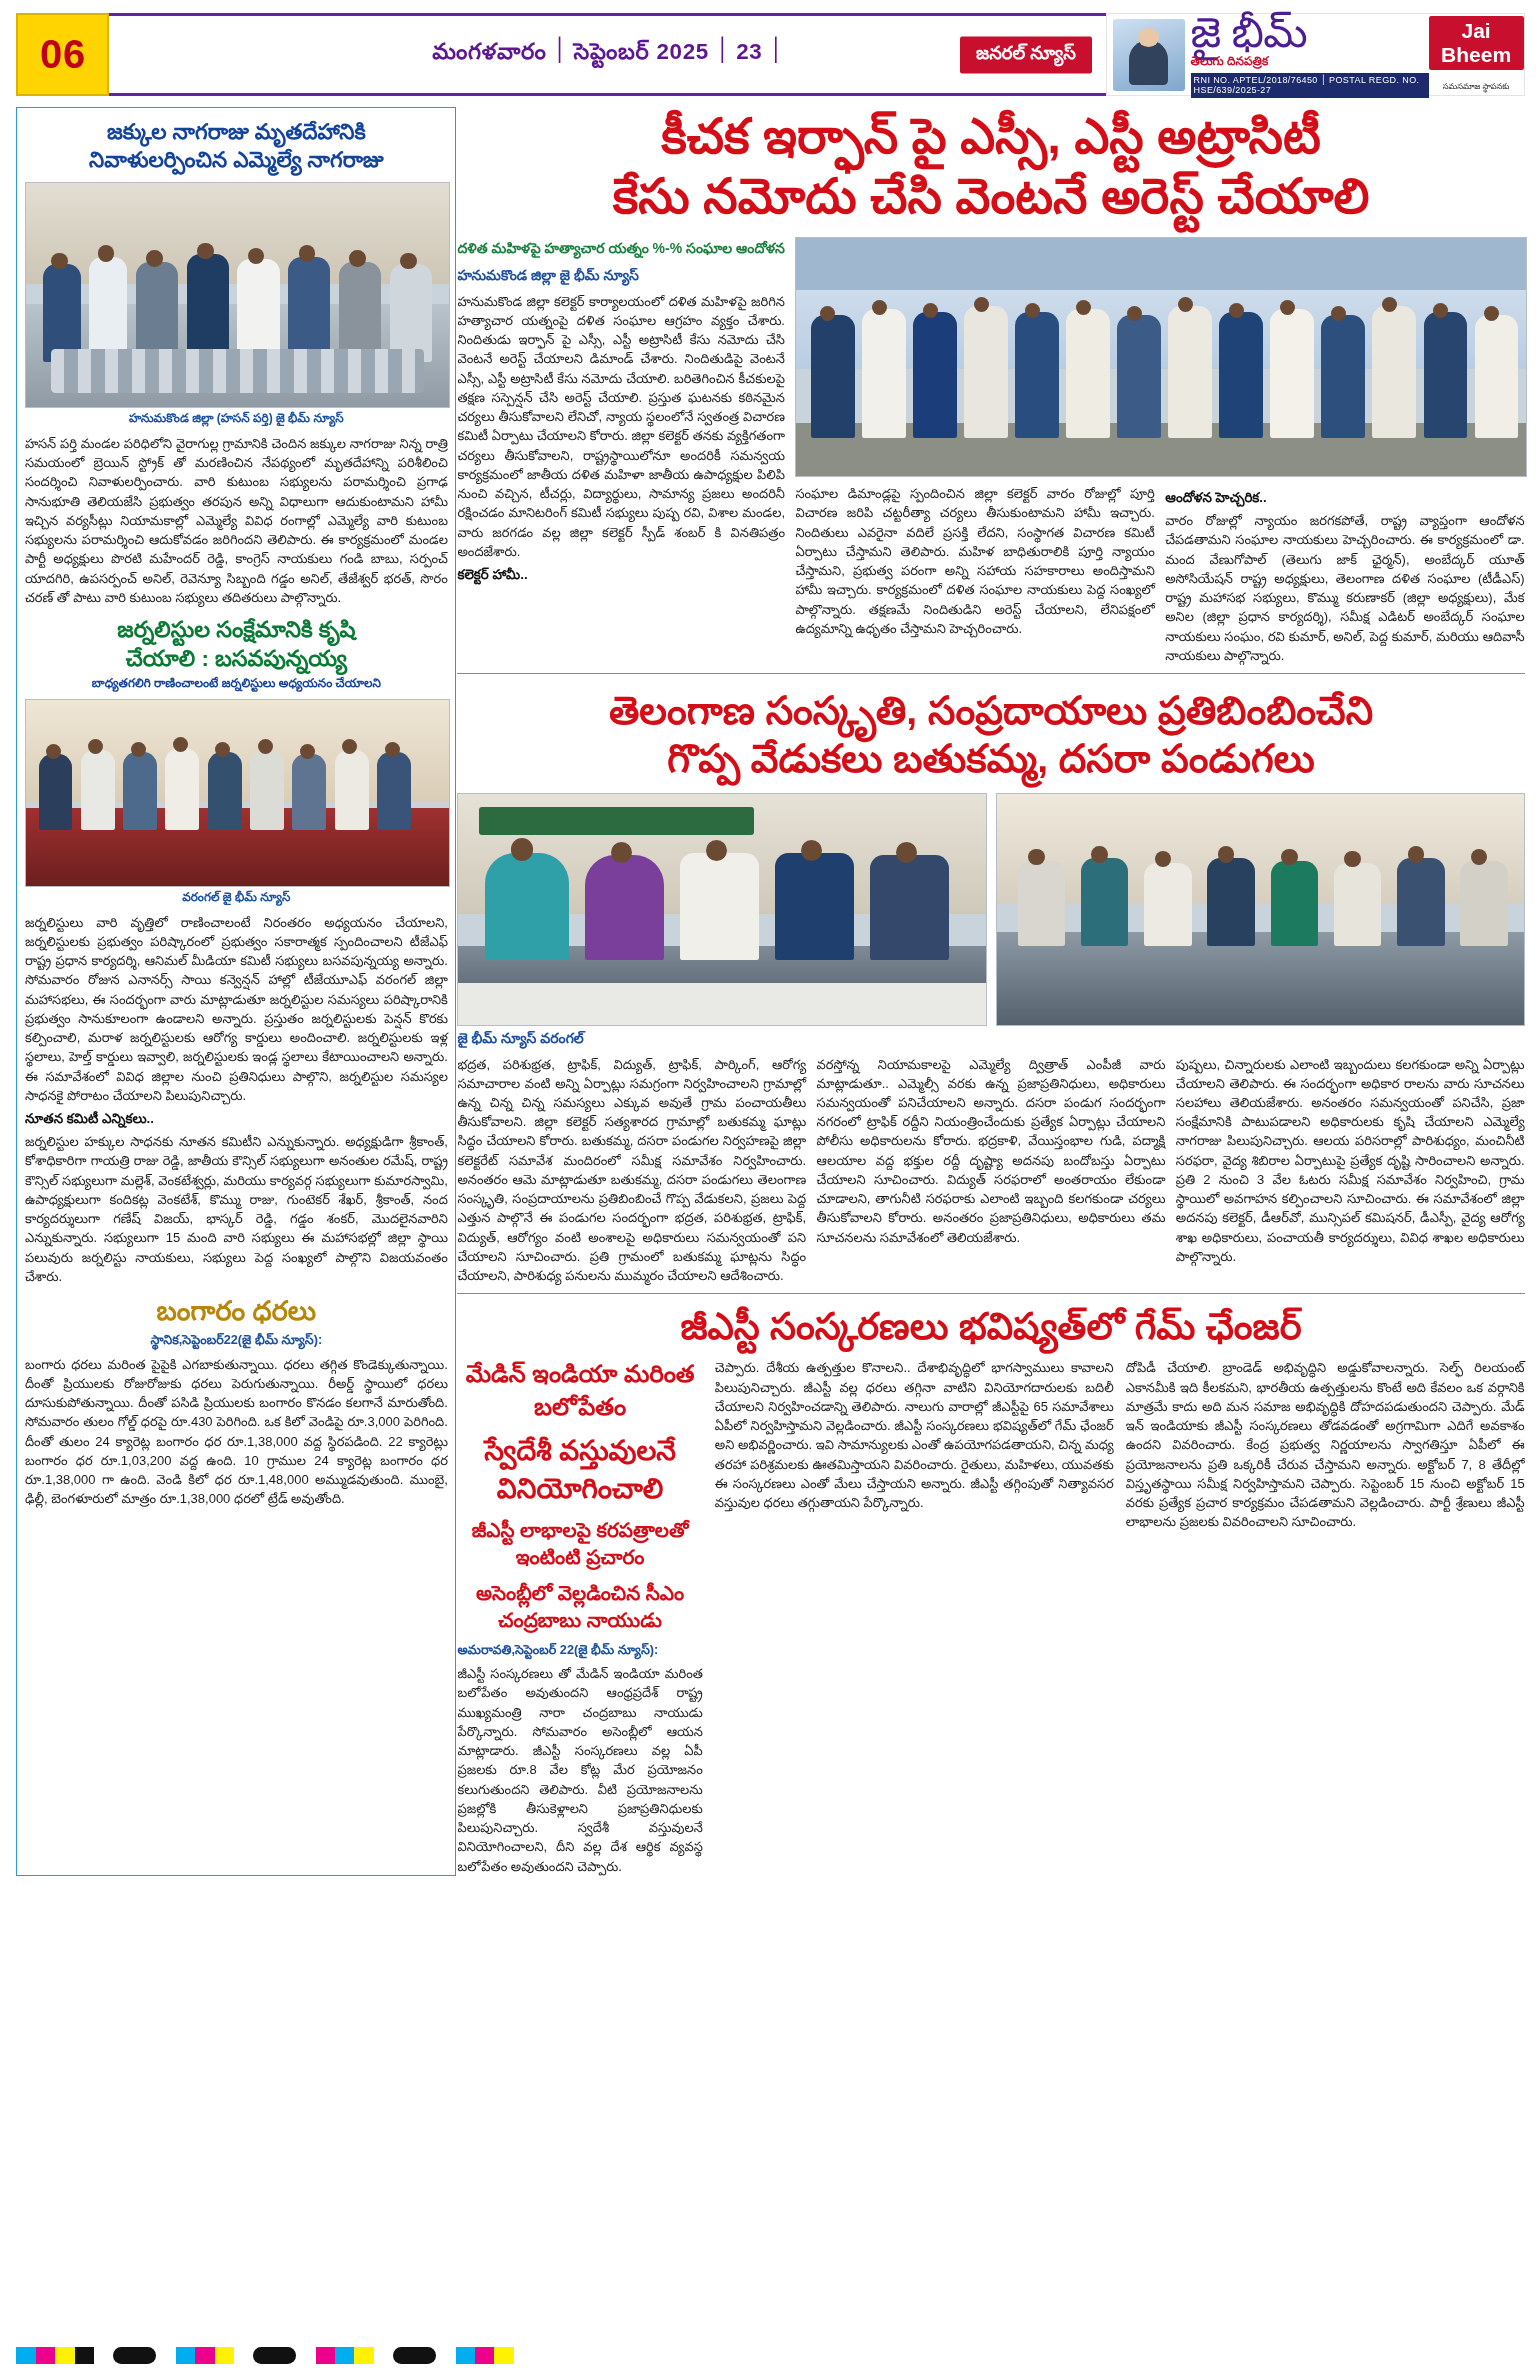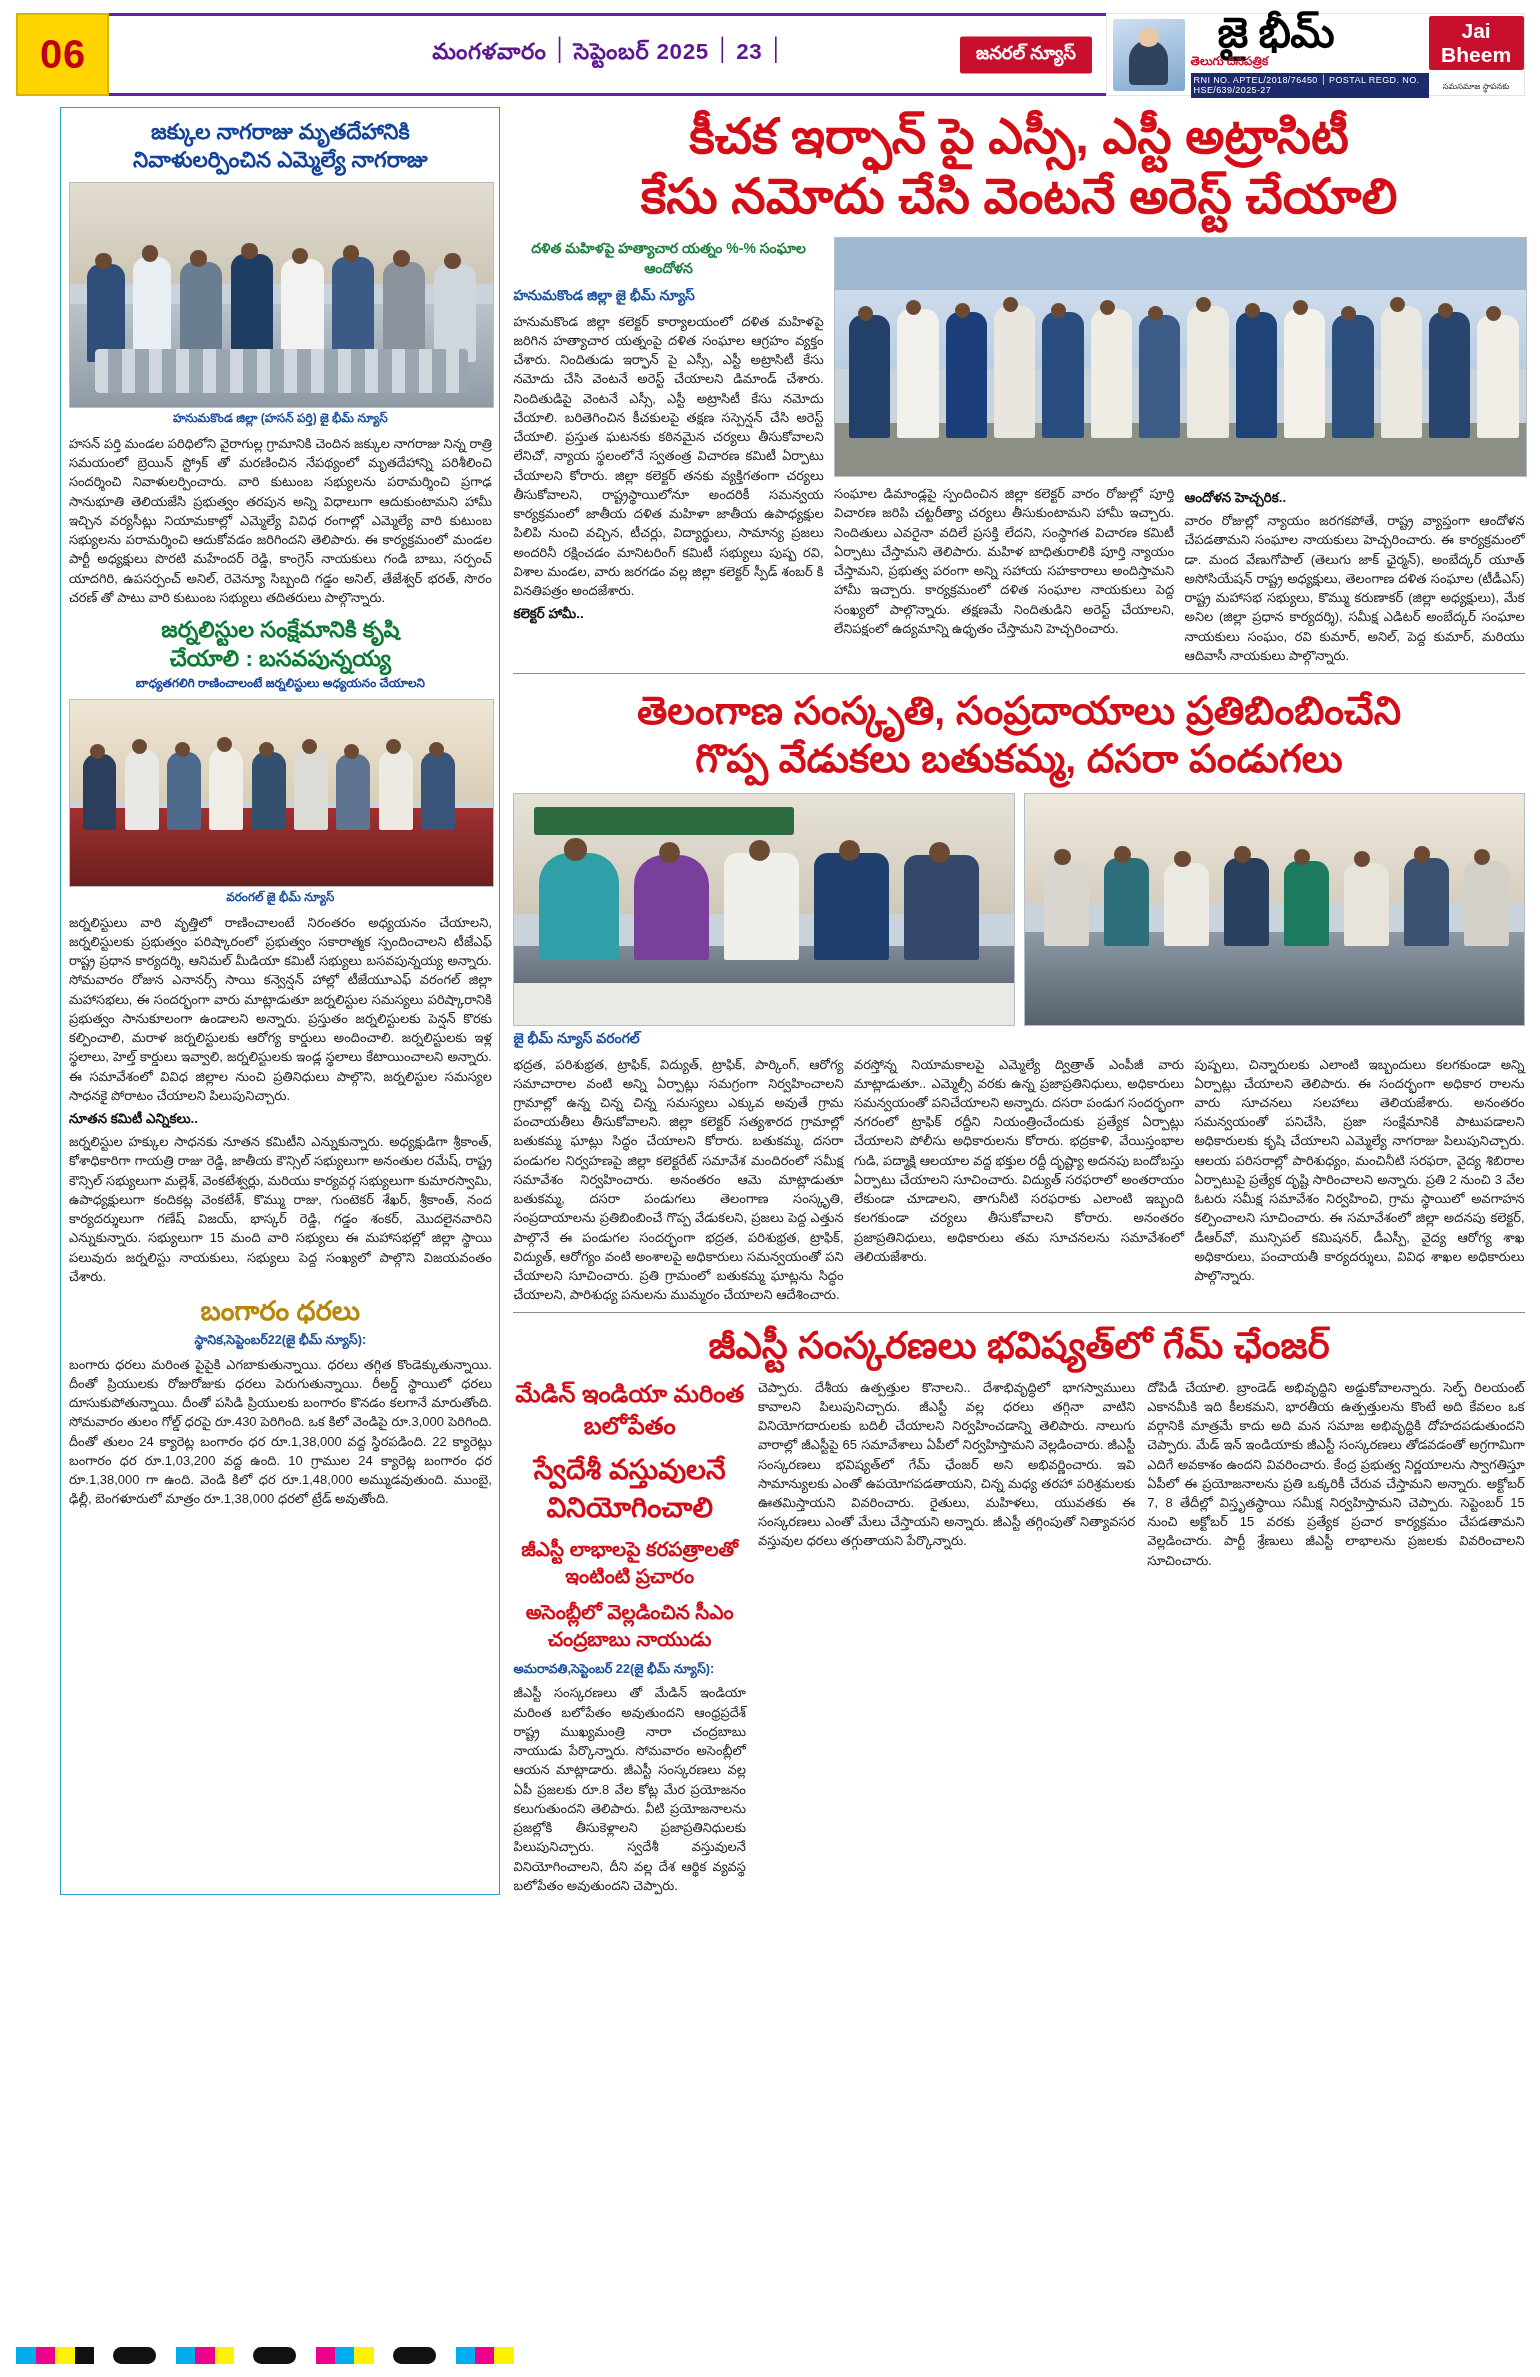--- a/index.html
+++ b/index.html
@@ -12,29 +12,29 @@
   .pageno span{font-size:40px;font-weight:bold;color:#c00018;letter-spacing:0.7px;}
   .datebar{flex:1;background:#ffffff;border-top:3px solid #6b1fa8;border-bottom:3px solid #6b1fa8;display:flex;align-items:center;justify-content:center;position:relative;}
   .datebar .dateline{font-size:22.4px;font-weight:bold;color:#5c1791;letter-spacing:0.7px;}
   .genbadge{position:absolute;right:13.4px;top:50%;transform:translateY(-50%);background:#c8102e;color:#fff;font-size:18px;font-weight:bold;padding:6px 16.4px;border-radius:2.2px;}
   .logobox{width:417px;display:flex;align-items:center;background:#fff;border:1.5px solid #e4e4e4;}
   .logo-photo{width:72px;height:72px;margin:3px 6px;background:linear-gradient(160deg,#cfe0f2,#7fa6cc);border-radius:3px;position:relative;overflow:hidden;}
   .logo-photo::after{content:"";position:absolute;left:16.4px;top:21px;width:39px;height:45px;background:#31435c;border-radius:19.4px 19.4px 4.5px 4.5px;}
   .logo-photo::before{content:"";position:absolute;left:25px;top:9px;width:21px;height:19.4px;background:#e9c9a5;border-radius:50%;z-index:2;}
   .logo-text{flex:1;}
   .logo-top{display:flex;align-items:flex-end;}
-  .logo-main{font-size:42px;font-weight:bold;color:#000000;line-height:1;letter-spacing:-0.7px;margin-left:27px;}
+  .logo-main{font-size:42px;font-weight:normal;color:#4c1d95;line-height:1;letter-spacing:-0.7px;}
   .logo-tel{font-size:12px;color:#c8102e;font-weight:bold;}
   .logo-strip{background:#1d2a6b;color:#fff;font-size:9px;padding:2.2px 3px;margin-top:2.2px;letter-spacing:0.4px;}
   .logo-right{width:95px;text-align:center;}
   .logo-right .box{background:#c8102e;color:#fff;font-size:21px;font-weight:bold;padding:3px 0;border-radius:2.2px;}
   .logo-right .cap{font-size:8.2px;color:#222;margin-top:12px;}
 
   
-  .content{display:flex;gap:13px;margin-top:10.4px;margin-left:44px;}
+  .content{display:flex;gap:1px;margin-top:10.4px;}
   .colL{width:440px;border:1.5px solid #2e9ad0;padding:7.5px;box-sizing:border-box;background:#fff;}
   .colR{flex:1;}
 
   
   .hl-red{color:#d40d17;font-weight:bold;text-align:center;line-height:1.22;}
   .main-hl{font-size:49px;margin:0 0 10.4px 0;}
   .sub-hl{font-size:39px;margin:13.4px 0 10.4px 0;}
   .sec-hl{font-size:37px;margin:10.4px 0 9px 0;}
 
   .kicker{color:#1a7f3c;font-size:14px;text-align:center;margin:3px 0 7.5px;font-weight:bold;}

